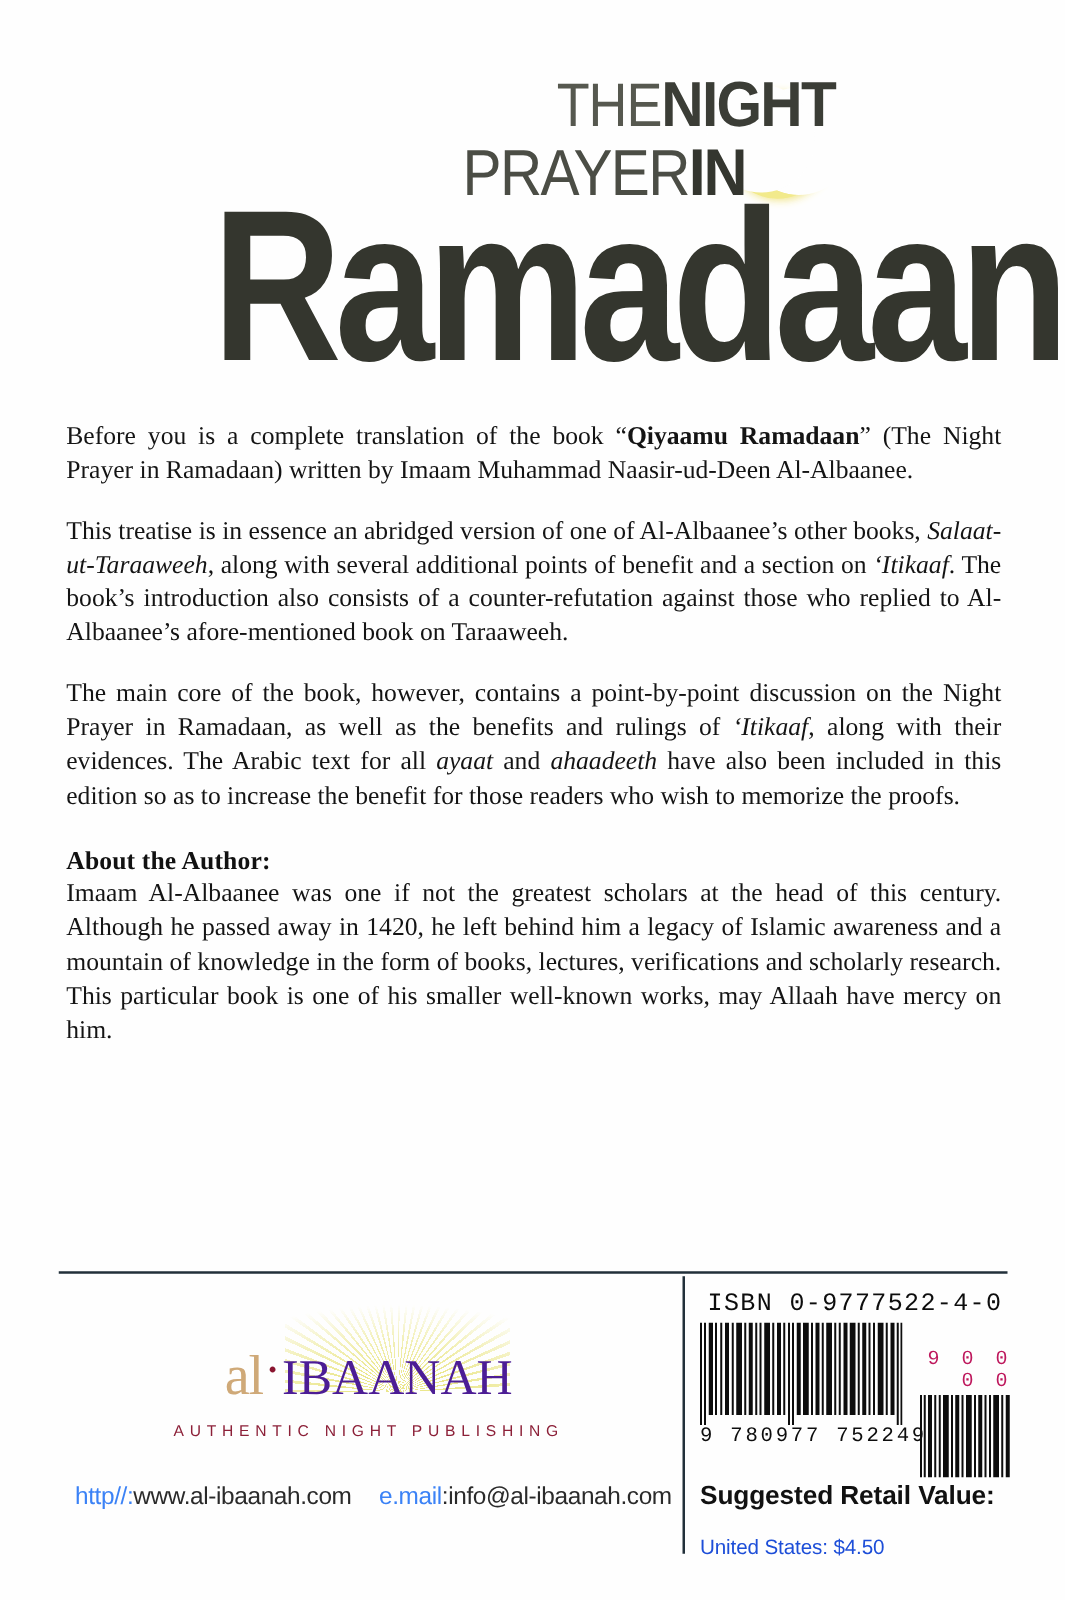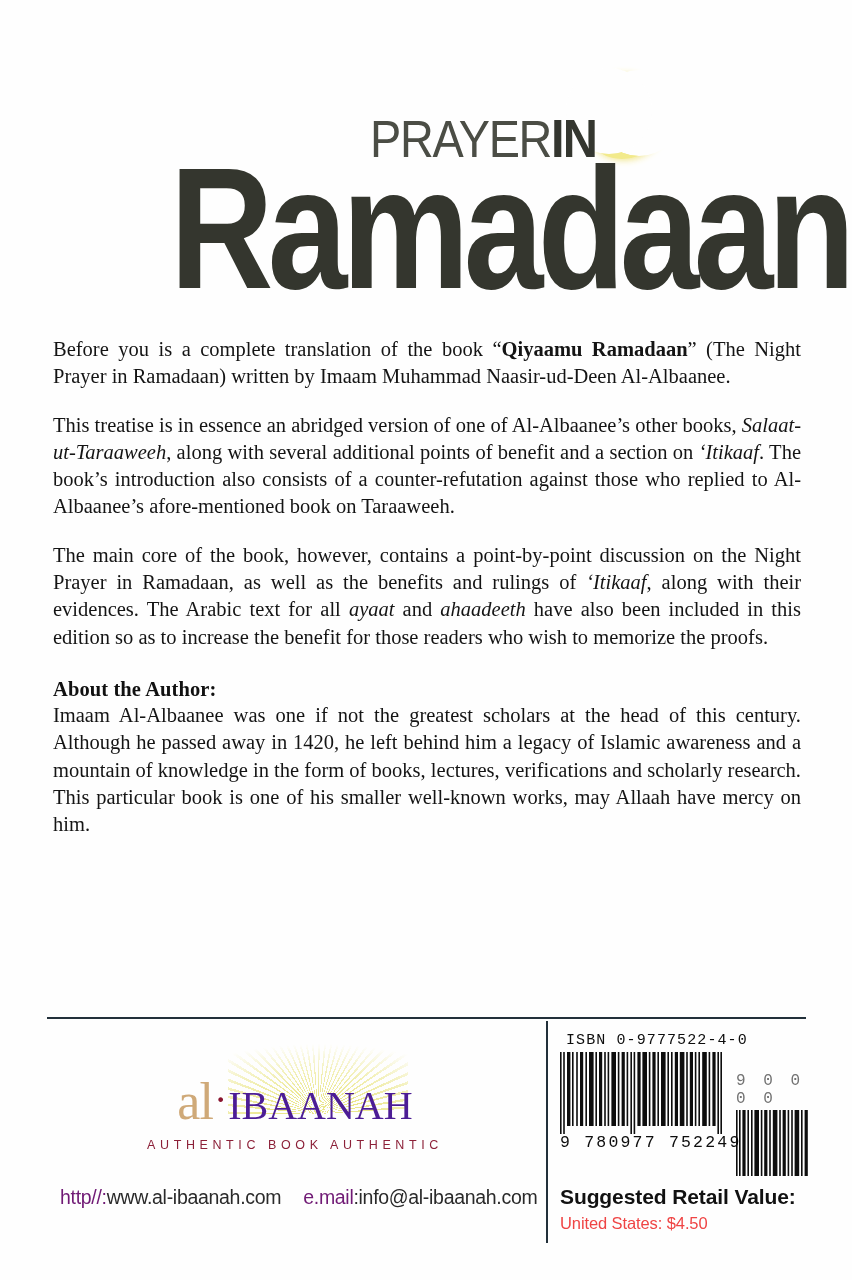--- a/index.html
+++ b/index.html
@@ -189,21 +189,21 @@
   .pub-name {
     position: absolute;
     left: 0; top: 38px;
     width: 470px;
     text-align: center;
     font-family: "Liberation Serif", serif;
     white-space: nowrap;
     line-height: 1;
   }
   .pn-al {
-    font-size: 52px;
+    font-size: 45px;
     color: #cfa978;
     letter-spacing: -1px;
     margin-top: 36px;
   }
   .pn-dot {
     font-size: 40px;
     color: #8a1530;
     vertical-align: 6px;
     padding: 0 1px;
   }
@@ -226,33 +226,33 @@
     position: absolute;
     left: 0; top: 148px;
     width: 470px;
     text-align: center;
     font-family: "Liberation Sans", sans-serif;
     font-size: 19.5px;
     white-space: nowrap;
     color: #2a2a2a;
     letter-spacing: -.3px;
   }
-  .acc { color: #701a75; text-align: right; }
+  .acc { color: #3b82f6; text-align: right; }
   .contact-gap { display: inline-block; width: 22px; }
 
   
   .barcode-panel {
     position: absolute;
     left: 560px;
     top: 1032px;
     width: 276px;
   }
   .isbn-text {
     font-family: "Liberation Mono", monospace;
-    font-size: 15px;
+    font-size: 20px;
     letter-spacing: 1.1px;
     color: #0d0d0d;
     margin-left: 6px;
     margin-bottom: 3px;
   }
   .barcodes {
     display: flex;
     align-items: flex-start;
     gap: 14px;
   }
@@ -269,53 +269,56 @@
     font-size: 16.5px;
     letter-spacing: 2.2px;
     color: #0d0d0d;
     margin-top: -1px;
     white-space: nowrap;
   }
   .addon-digits {
     font-family: "Liberation Mono", monospace;
     font-size: 16px;
     letter-spacing: 4px;
-    color: #737373;
-    text-align: left;
+    color: #be185d;
+    text-align: right;
     margin-bottom: 2px;
   }
   .retail {
     position: absolute;
     left: 560px;
     top: 1185px;
     width: 280px;
   }
   .retail-head {
     font-family: "Liberation Sans", sans-serif;
     font-weight: bold;
     font-size: 21px;
     color: #111;
     letter-spacing: -.1px;
   }
   .retail-val {
     font-family: "Liberation Sans", sans-serif;
     font-size: 16.5px;
-    color: #ef4444;
-    margin-top: 5px;
+    color: #1d4ed8;
+    margin-top: 20px;
     letter-spacing: -.1px;
   }
 </style>
 </head>
 <body>
 
 <div class="cover">
 
   <div class="title-block">
     <div class="moon"></div>
 
+    <div class="t-line1">
+      <span class="t-the">THE</span><span class="t-night">NIGHT</span>
+    </div>
 
     <div class="t-line2">
       <span class="t-prayer">PRAYER</span><span class="t-in">IN</span>
     </div>
 
     <div class="t-ramadaan">
       <span>Ramadaan</span>
     </div>
   </div>
 
@@ -337,21 +340,21 @@
   <div class="hrule"></div>
   <div class="vrule"></div>
 
   <div class="pub">
     <div class="sunburst"></div>
 
     <div class="pub-name">
       <span class="pn-al">al</span><span class="pn-dot">·</span><span class="pn-ibaanah">IBAANAH</span>
     </div>
 
-    <div class="pub-tag">AUTHENTIC BOOK AUTHENTIC</div>
+    <div class="pub-tag">AUTHENTIC NIGHT PUBLISHING</div>
 
     <div class="pub-contact">
       <span><span class="acc">http//:</span><span>www.al-ibaanah.com</span></span><span class="contact-gap"></span><span><span class="acc">e.mail</span><span>:info@al-ibaanah.com</span></span>
     </div>
   </div>
 
   <div class="barcode-panel">
     <div class="isbn-text">ISBN 0-9777522-4-0</div>
 
     <div class="barcodes">

